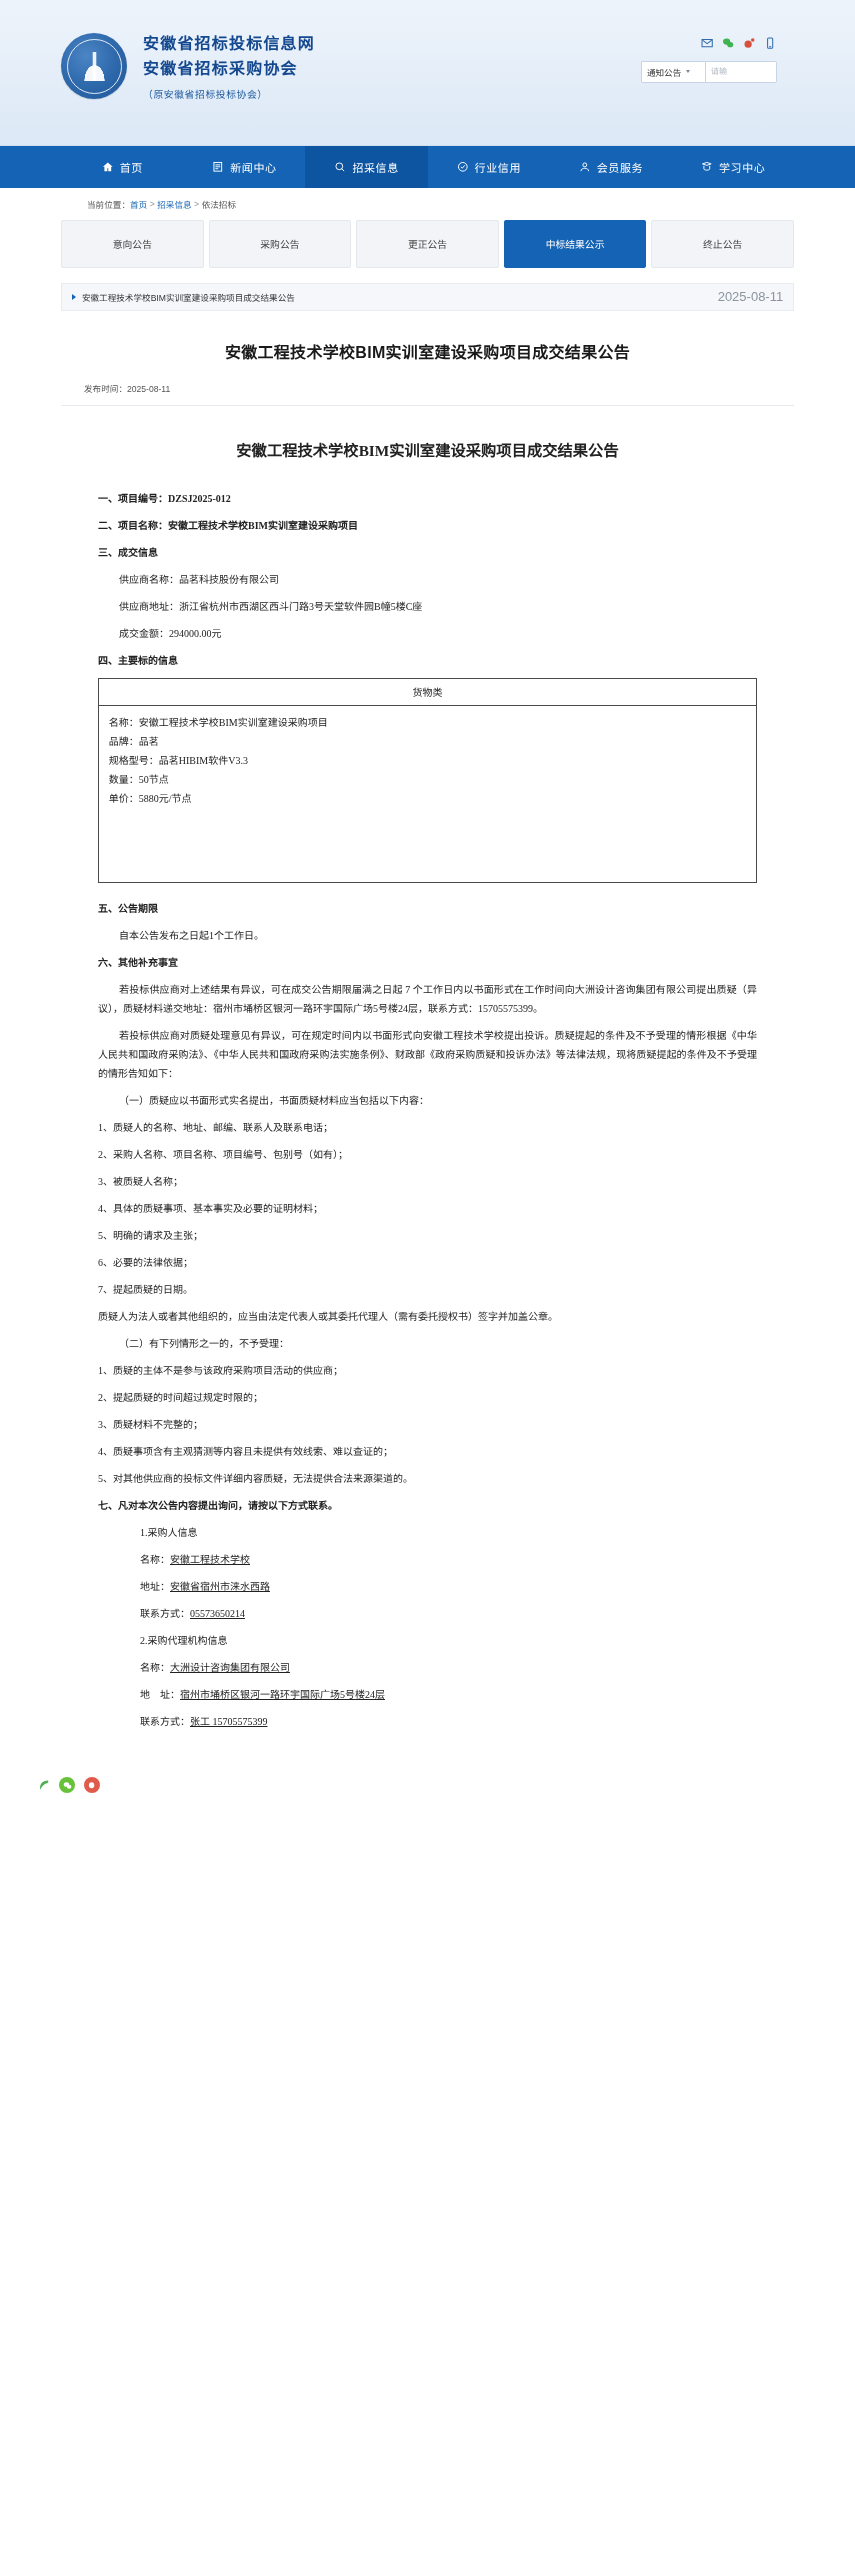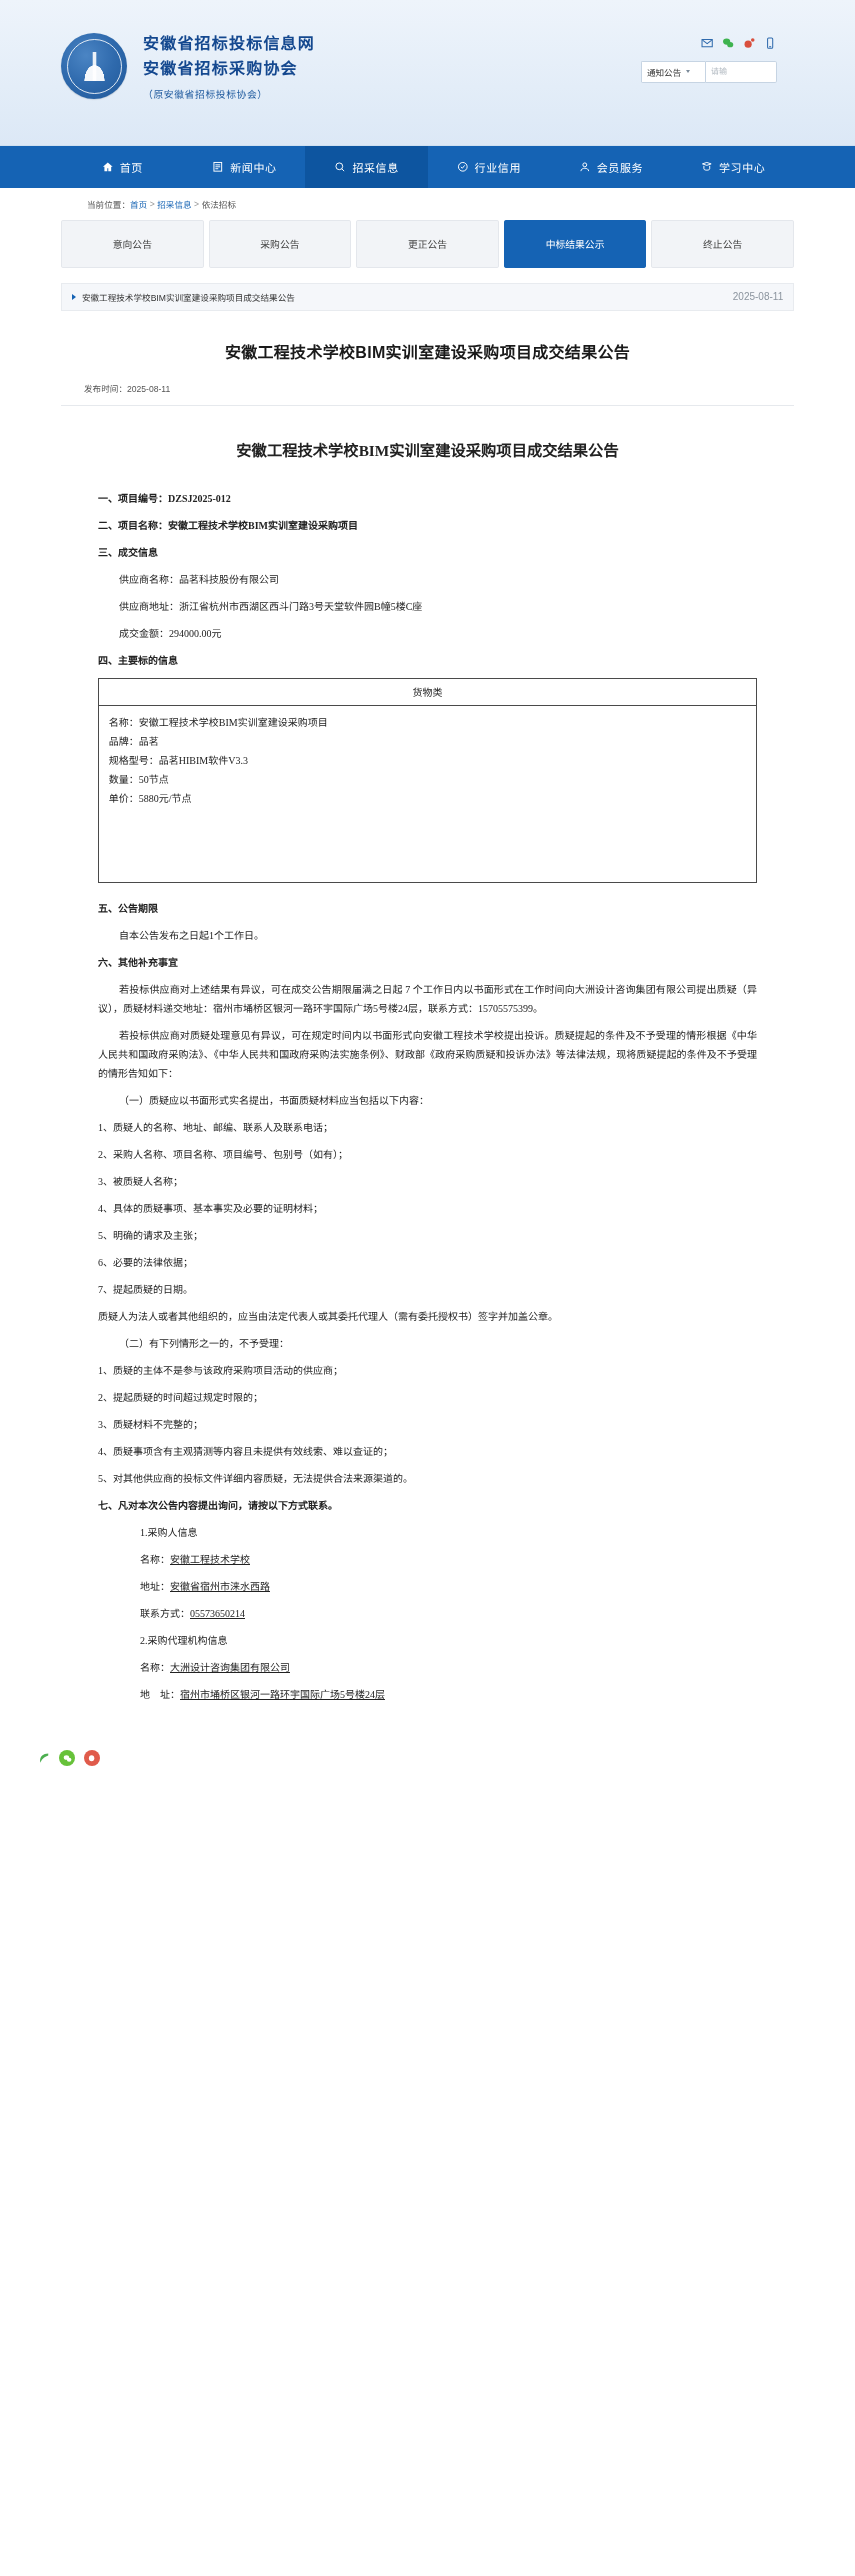--- a/index.html
+++ b/index.html
@@ -118,21 +118,21 @@
   .strip {
     width: 733px; height: 28px; background: #f5f7fa; border: 0.6px solid #e8ebef;
     display: flex; align-items: center; padding: 0 9.8px; justify-content: space-between;
     font-size: 8.6px; color: #333;
   }
   .strip-left { display: flex; align-items: center; gap: 6.1px; }
   .strip-arrow {
     width: 0; height: 0; border-top: 3.1px solid transparent; border-bottom: 3.1px solid transparent;
     border-left: 4.3px solid #1563b4;
   }
-  .strip-date { color: #8b949e; font-size: 10px; }
+  .strip-date { color: #8b949e; font-size: 13px; }
 
   
   .article-wrap { display: flex; justify-content: center; }
   .article {
     width: 733px; background: #fff; padding: 17px 0 0 0;
   }
   .art-h1 {
     text-align: center; font-size: 16px; font-weight: bold; color: #1a1a1a;
     line-height: 24.5px; margin: 13.5px 0 0 0; letter-spacing: 0.3px;
   }
@@ -406,20 +406,23 @@
         <span>联系方式：</span><span class="u">05573650214</span>
       </p>
 
       <p class="ind2">2.采购代理机构信息</p>
       <p class="ind2">
         <span>名称：</span><span class="u">大洲设计咨询集团有限公司</span>
       </p>
       <p class="ind2">
         <span>地　址：</span><span class="u">宿州市埇桥区银河一路环宇国际广场5号楼24层</span>
       </p>
+      <p class="ind2">
+        <span>联系方式：</span><span class="u">张工  15705575399</span>
+      </p>
     </div>
   </div>
 </div>
 
 <div class="foot">
   <span class="mini-icon" style="color:#4caf50">
     <svg viewBox="0 0 24 24" width="12.3" height="12.3" fill="currentColor">
         <path d="M20 3C10 3 4 9 4 17c0 2 1 4 1 4s2-10 15-14z"></path>
       </svg>
   </span>

